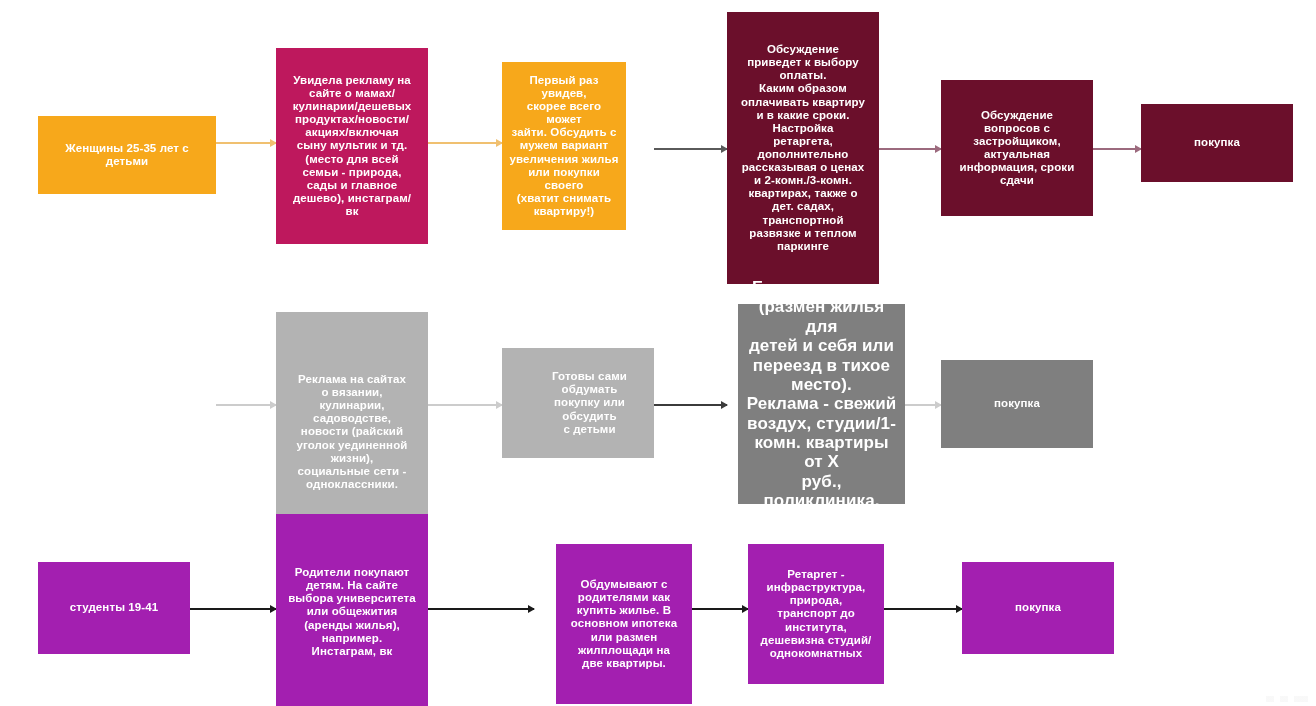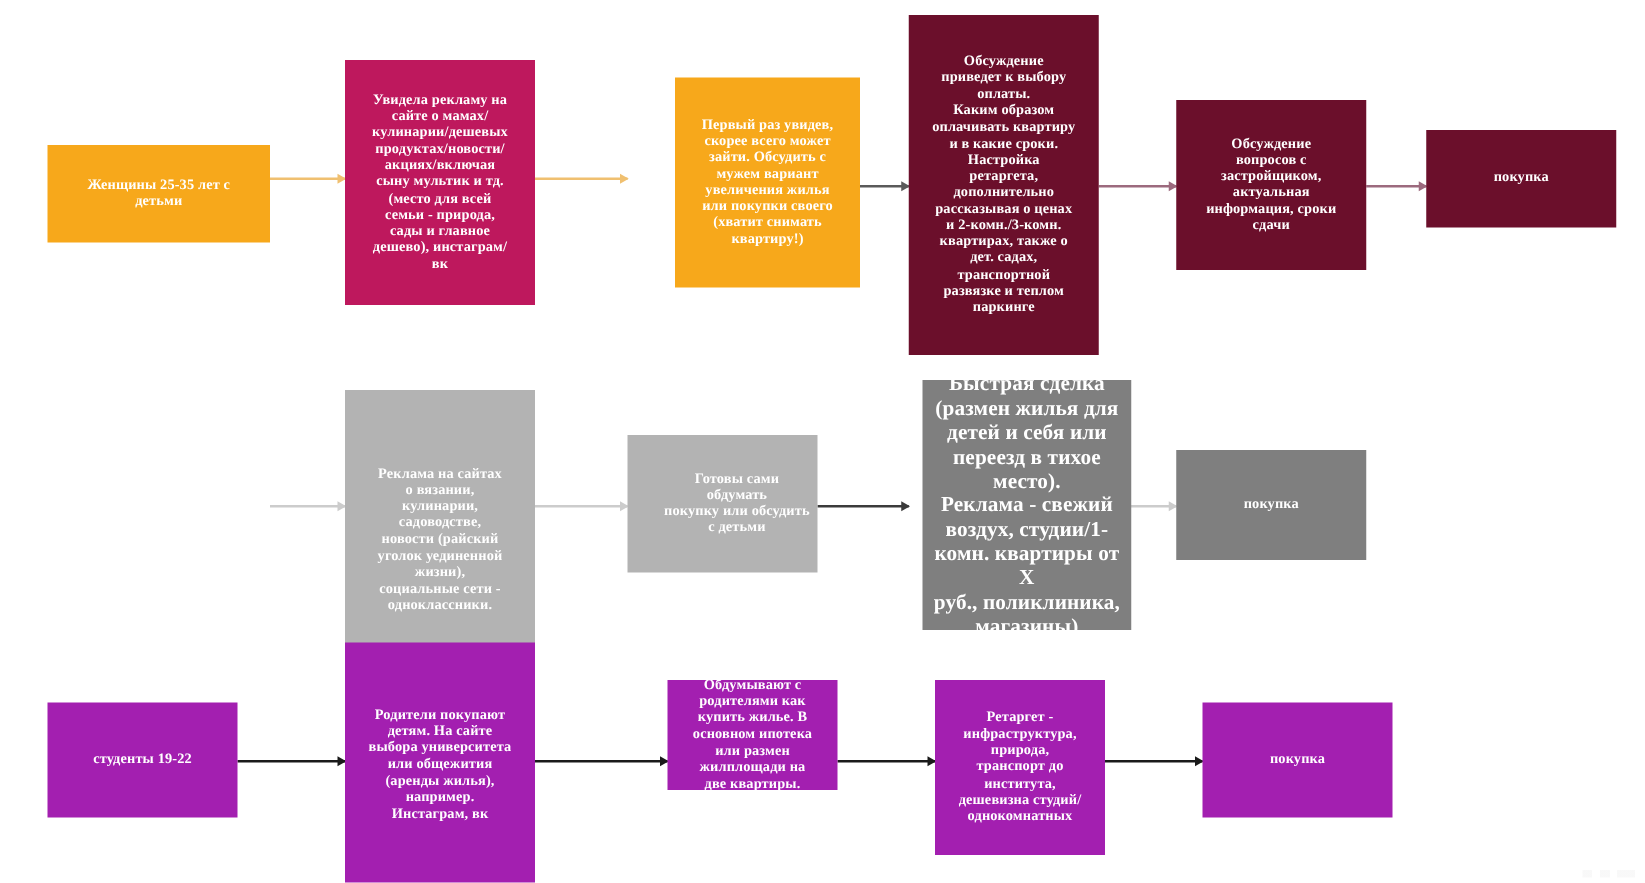--- a/index.html
+++ b/index.html
@@ -27,21 +27,20 @@
     display: flex;
     align-items: center;
     justify-content: center;
     text-align: center;
     color: #ffffff;
     font-weight: bold;
     line-height: 1.14;
     padding: 2px 6px;
     white-space: pre-line;
     letter-spacing: 0.1px;
-    font-family: Liberation Serif, serif;
   }
   .node .txt {
     display: block;
     width: 100%;
     white-space: pre-line;
   }
   .conn {
     position: absolute;
     height: 2px;
     background: #808080;
@@ -98,21 +97,21 @@
 сайте о мамах/
 кулинарии/дешевых
 продуктах/новости/
 акциях/включая
 сыну мультик и тд.
 (место для всей
 семьи - природа,
 сады и главное
 дешево), инстаграм/
 вк</span></div>
-    <div class="node" style="left: 502px; top: 62px; width: 148px; height: 168px; background: rgb(247, 168, 27); font-size: 11.5px; margin-left: 38px;"><span class="txt">Первый раз увидев,
+    <div class="node" style="left: 502px; top: 62px; width: 124px; height: 168px; background: rgb(247, 168, 27); font-size: 11.5px;"><span class="txt">Первый раз увидев,
 скорее всего может
 зайти. Обсудить с
 мужем вариант
 увеличения жилья
 или покупки своего
 (хватит снимать
 квартиру!)</span></div>
     <div class="node" style="left: 727px; top: 12px; width: 152px; height: 272px; background: rgb(107, 15, 43); font-size: 11.5px;"><span class="txt">Обсуждение
 приведет к выбору
 оплаты.
@@ -176,29 +175,29 @@
     </div>
     <div class="conn thin" style="left: 428px; top: 608px; width: 106px; background: rgb(26, 26, 26); color: rgb(26, 26, 26);">
       <span class="head"></span>
     </div>
     <div class="conn thin" style="left: 670px; top: 608px; width: 78px; background: rgb(26, 26, 26); color: rgb(26, 26, 26);">
       <span class="head"></span>
     </div>
     <div class="conn thin" style="left: 884px; top: 608px; width: 78px; background: rgb(26, 26, 26); color: rgb(26, 26, 26);">
       <span class="head"></span>
     </div>
-    <div class="node" style="left: 38px; top: 562px; width: 152px; height: 92px; background: rgb(163, 31, 176); font-size: 11.5px;"><span class="txt">студенты 19-22</span></div>
+    <div class="node" style="left: 38px; top: 562px; width: 152px; height: 92px; background: rgb(163, 31, 176); font-size: 11.5px;"><span class="txt">студенты 19-41</span></div>
     <div class="node" style="left: 276px; top: 514px; width: 152px; height: 196px; background: rgb(163, 31, 176); font-size: 11.5px;"><span class="txt">Родители покупают
 детям. На сайте
 выбора университета
 или общежития
 (аренды жилья),
 например.
 Инстаграм, вк</span></div>
-    <div class="node" style="left: 534px; top: 544px; width: 136px; height: 88px; background: rgb(163, 31, 176); font-size: 11.5px;"><span class="txt">Обдумывают с
+    <div class="node" style="left: 556px; top: 544px; width: 136px; height: 160px; background: rgb(163, 31, 176); font-size: 11.5px;"><span class="txt">Обдумывают с
 родителями как
 купить жилье. В
 основном ипотека
 или размен
 жилплощади на
 две квартиры.</span></div>
     <div class="node" style="left: 748px; top: 544px; width: 136px; height: 140px; background: rgb(163, 31, 176); font-size: 11.5px;"><span class="txt">Ретаргет -
 инфраструктура,
 природа,
 транспорт до

